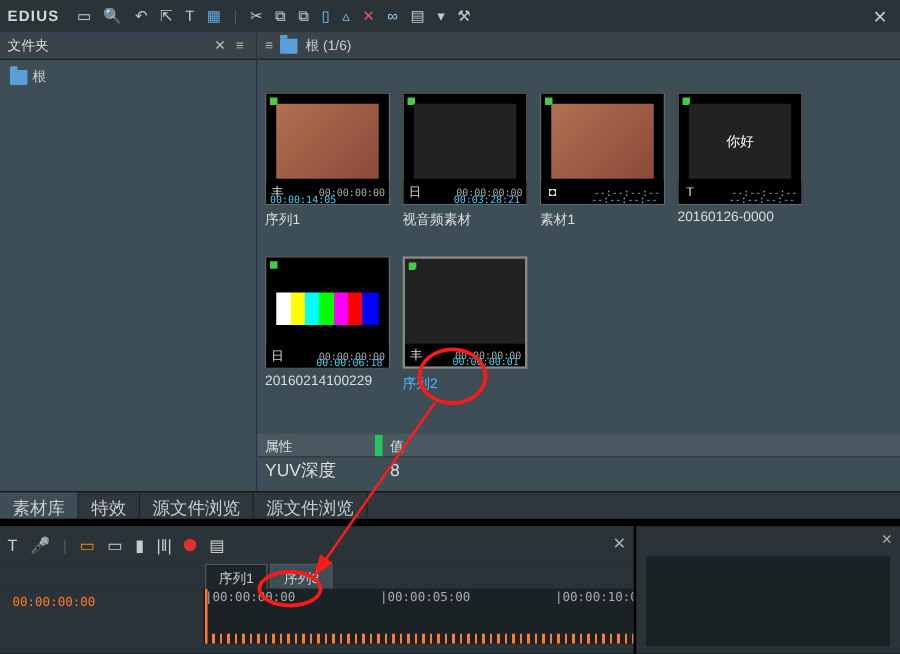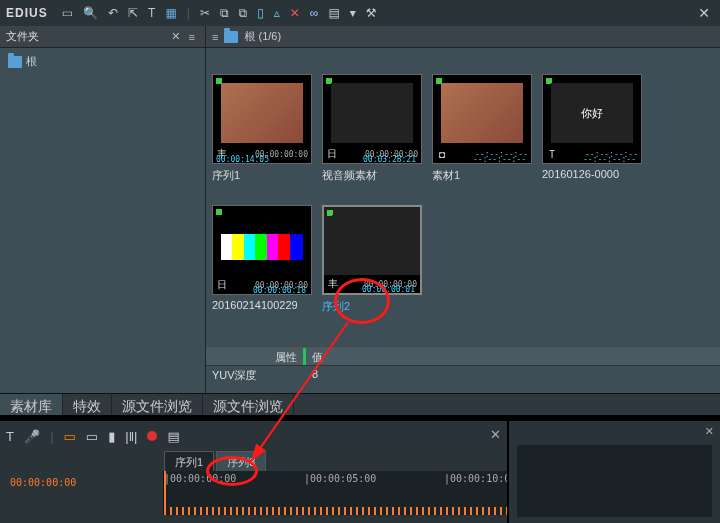--- a/index.html
+++ b/index.html
@@ -43,23 +43,23 @@
   .clip .meta { position:absolute; bottom:0; left:0; right:0; height:18px; display:flex; align-items:center; padding:0 3px; font-size:8px; color:#ccc; background:#000; }
   .clip .meta .mico { width:12px; text-align:center; font-size:10px; color:#ddd; }
   .clip .meta .tc1 { flex:1; text-align:right; color:#aaa; font-family: monospace; font-size:8px; }
   .clip .meta .tc2 { text-align:right; color:#3bd6ff; font-family: monospace; font-size:8px; }
   .clip .clip-label { margin-top: 4px; color: #ddd; font-size: 11px; white-space: nowrap; overflow: hidden; }
   .clip.selected .clip-label { color: #4db8ff; }
   
   .prop-panel { height: 46px; background: #3e4e56; border-top: 1px solid #555; }
   .prop-header { display: flex; height: 18px; background: #4a5a62; border-bottom: 1px solid #333; }
   .prop-header div { padding: 2px 6px; font-size: 11px; color: #ddd; }
-  .prop-header .ph-name { width: 100px; border-right: 3px solid #22c55e; text-align: right; }
+  .prop-header .ph-name { width: 100px; border-right: 6px solid #22c55e; }
   .prop-row { display: flex; }
-  .prop-row div { padding: 2px 6px; font-size: 11px; color: #ddd; }
+  .prop-row div { padding: 2px 6px; font-size: 14px; color: #ddd; }
   .prop-row .pr-name { width: 100px; }
   
   .bottom-tabs { height: 22px; background: #2e383e; display: flex; align-items: stretch; border-top: 1px solid #111; }
   .bottom-tabs .btab { padding: 4px 10px; color: #ccc; font-size: 14px; cursor: pointer; border-right: 1px solid #222; }
   .bottom-tabs .btab.active { background: #3e4e56; }
   
   .timeline-area { height: 102px; background: #000; display: flex; }
   .tl-left { flex: 1; background: #2a3338; display: flex; flex-direction: column; position: relative; }
   .tl-right { width: 213px; background: #2a3338; border-left: 2px solid #000; position: relative; }
   .tl-right .rclose { position:absolute; top:4px; right:6px; color:#aaa; cursor:pointer; }

